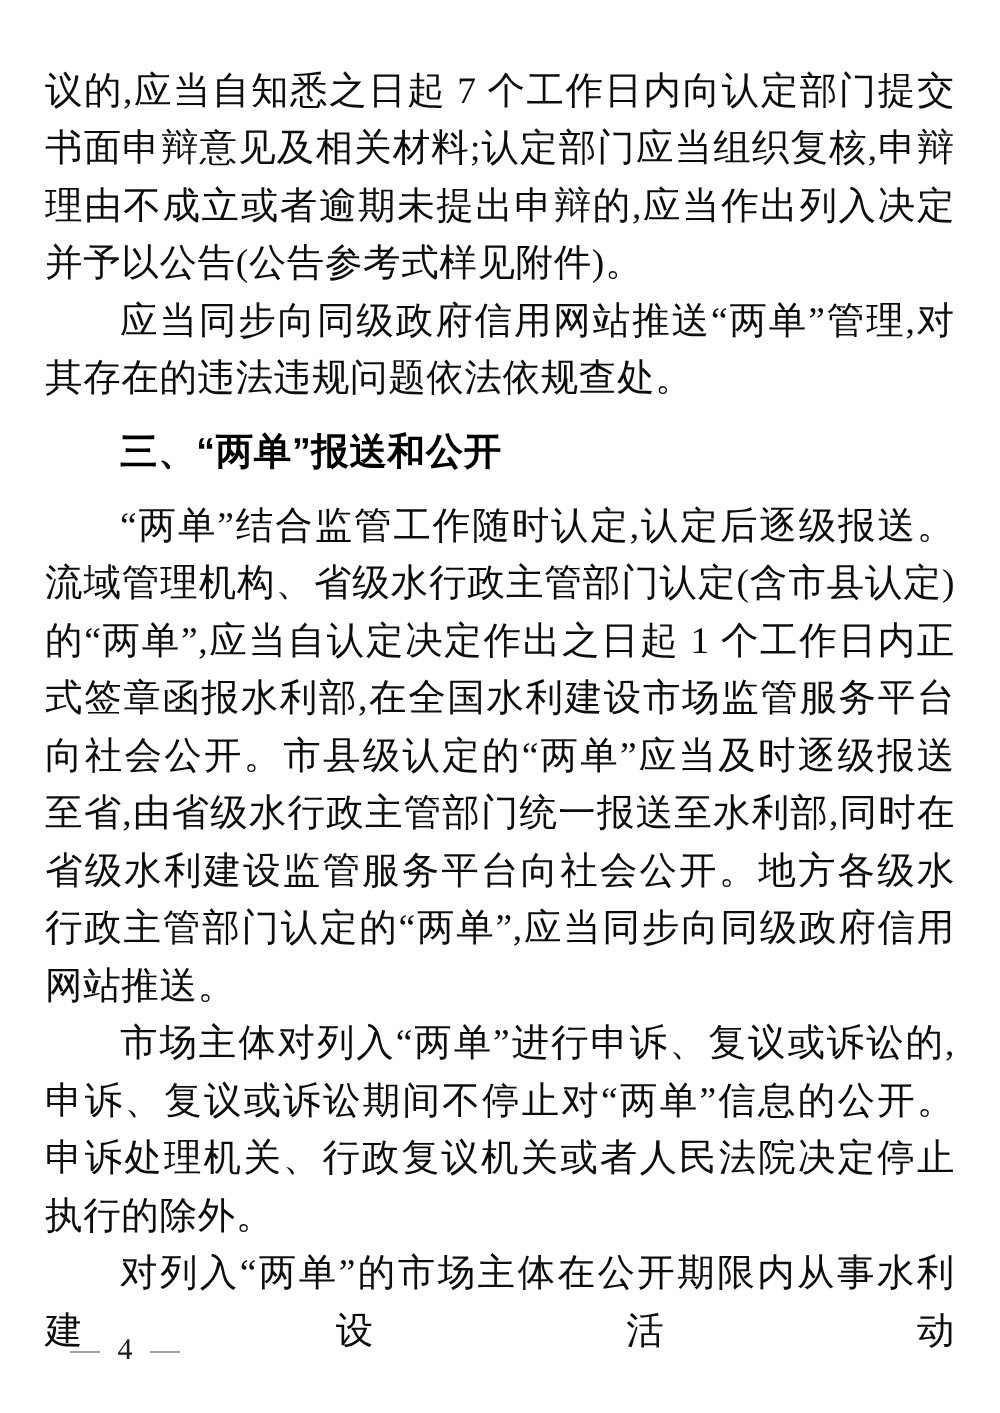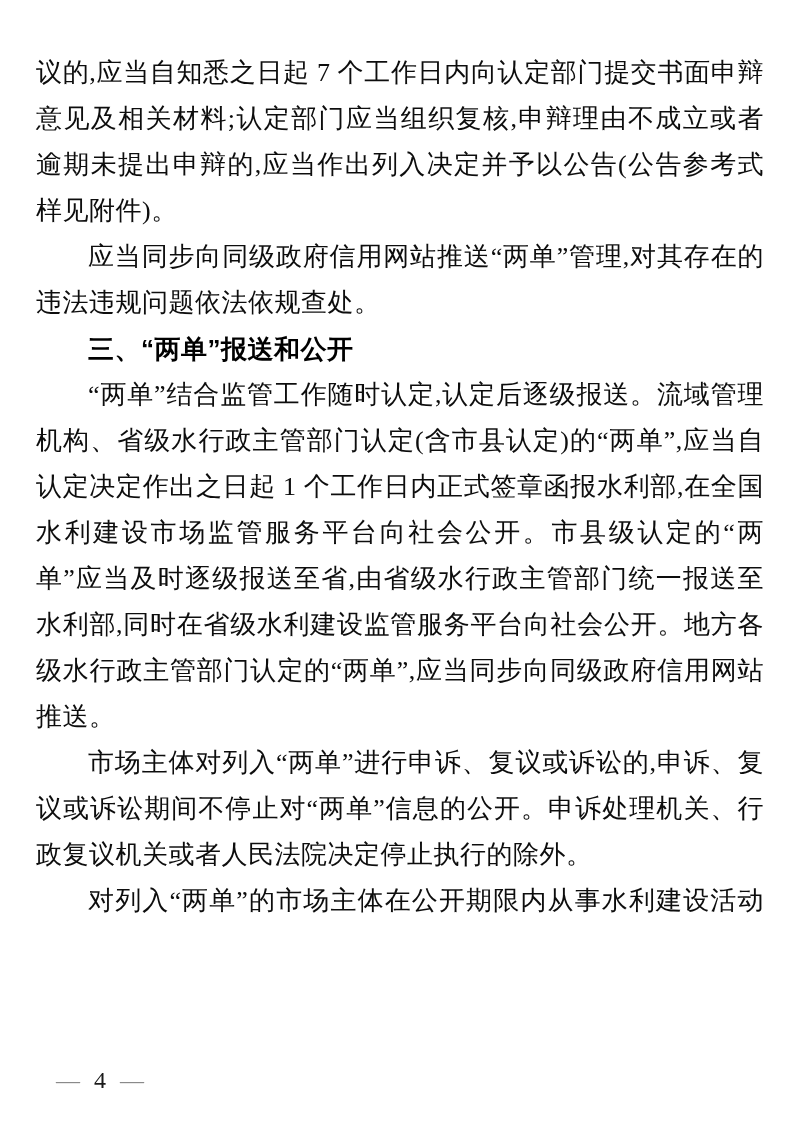--- a/index.html
+++ b/index.html
@@ -16,36 +16,36 @@
     box-sizing: border-box;
     padding: 50px 36px 0 36px;
     font-family: "Liberation Serif", "DejaVu Serif", serif;
     color: #0d0d0d;
   }
   .body-text {
     width: 728px;
   }
   .para {
     margin: 0;
-    font-size: 26px;
+    font-size: 30px;
     line-height: 46px;
     text-align: justify;
     text-justify: inter-ideograph;
     letter-spacing: 0.5px;
     text-indent: 2em;
   }
   .para.no-indent {
     text-indent: 0;
   }
   .para.force-justify {
     text-align-last: justify;
   }
   .heading {
-    margin: 0 0;
-    font-size: 26px;
+    margin: 13px 0;
+    font-size: 30px;
     line-height: 46px;
     font-family: "Liberation Sans", "DejaVu Sans", sans-serif;
     font-weight: 700;
     text-indent: 2em;
     letter-spacing: 0.5px;
     color: #000000;
   }
   .footer {
     position: absolute;
     left: 56px;

